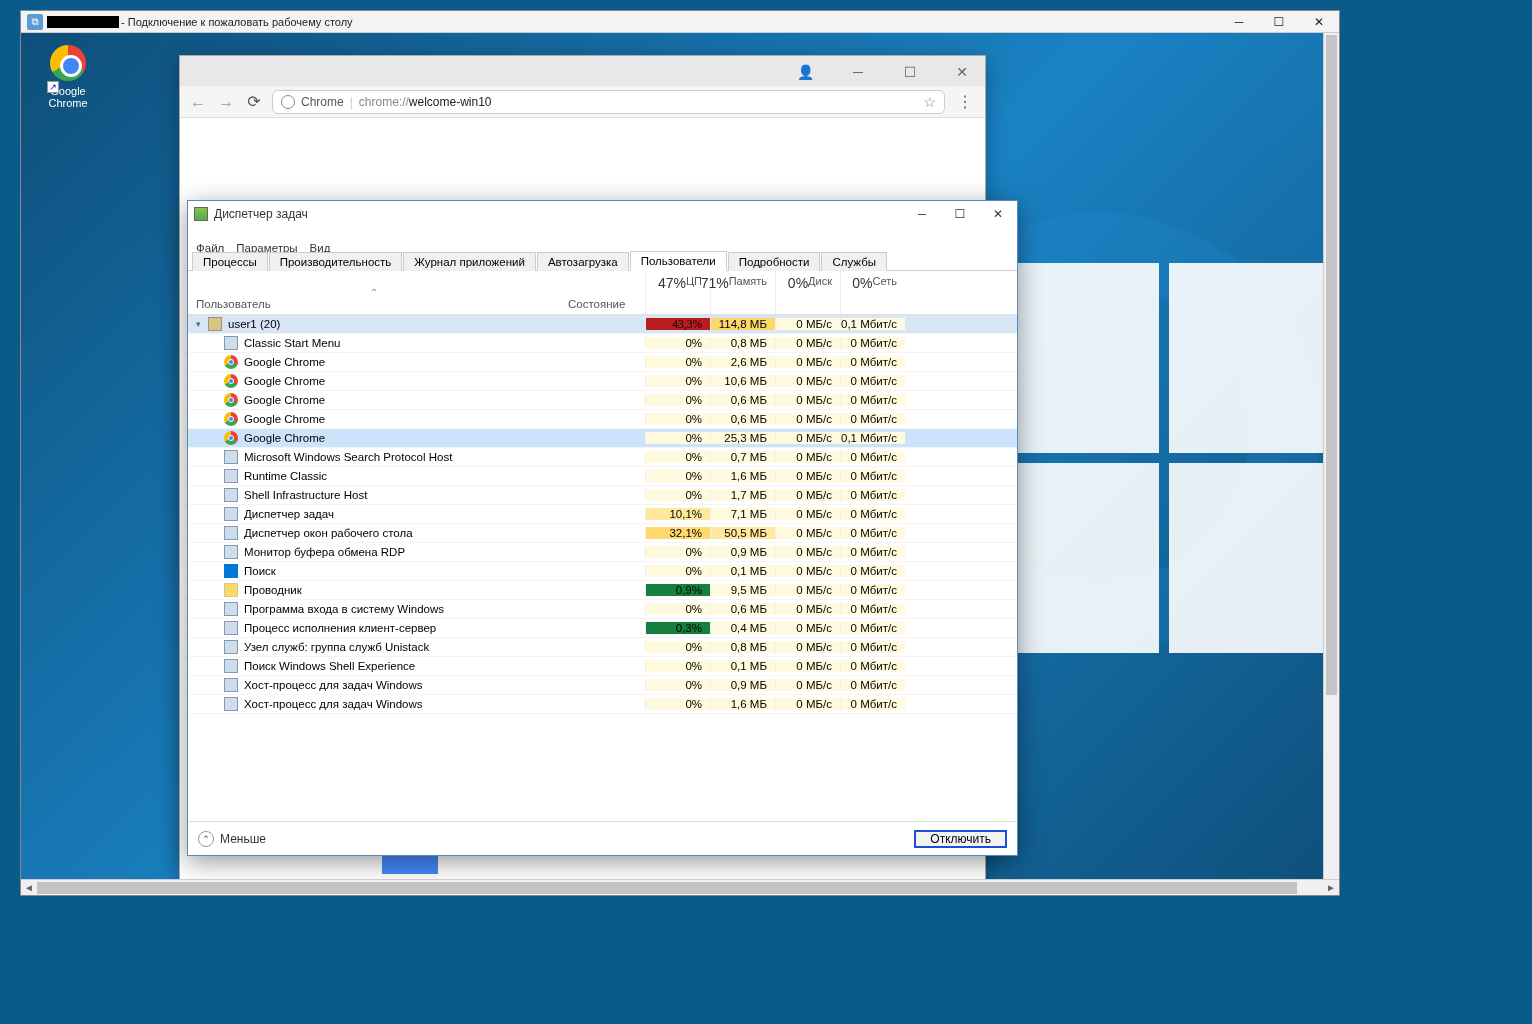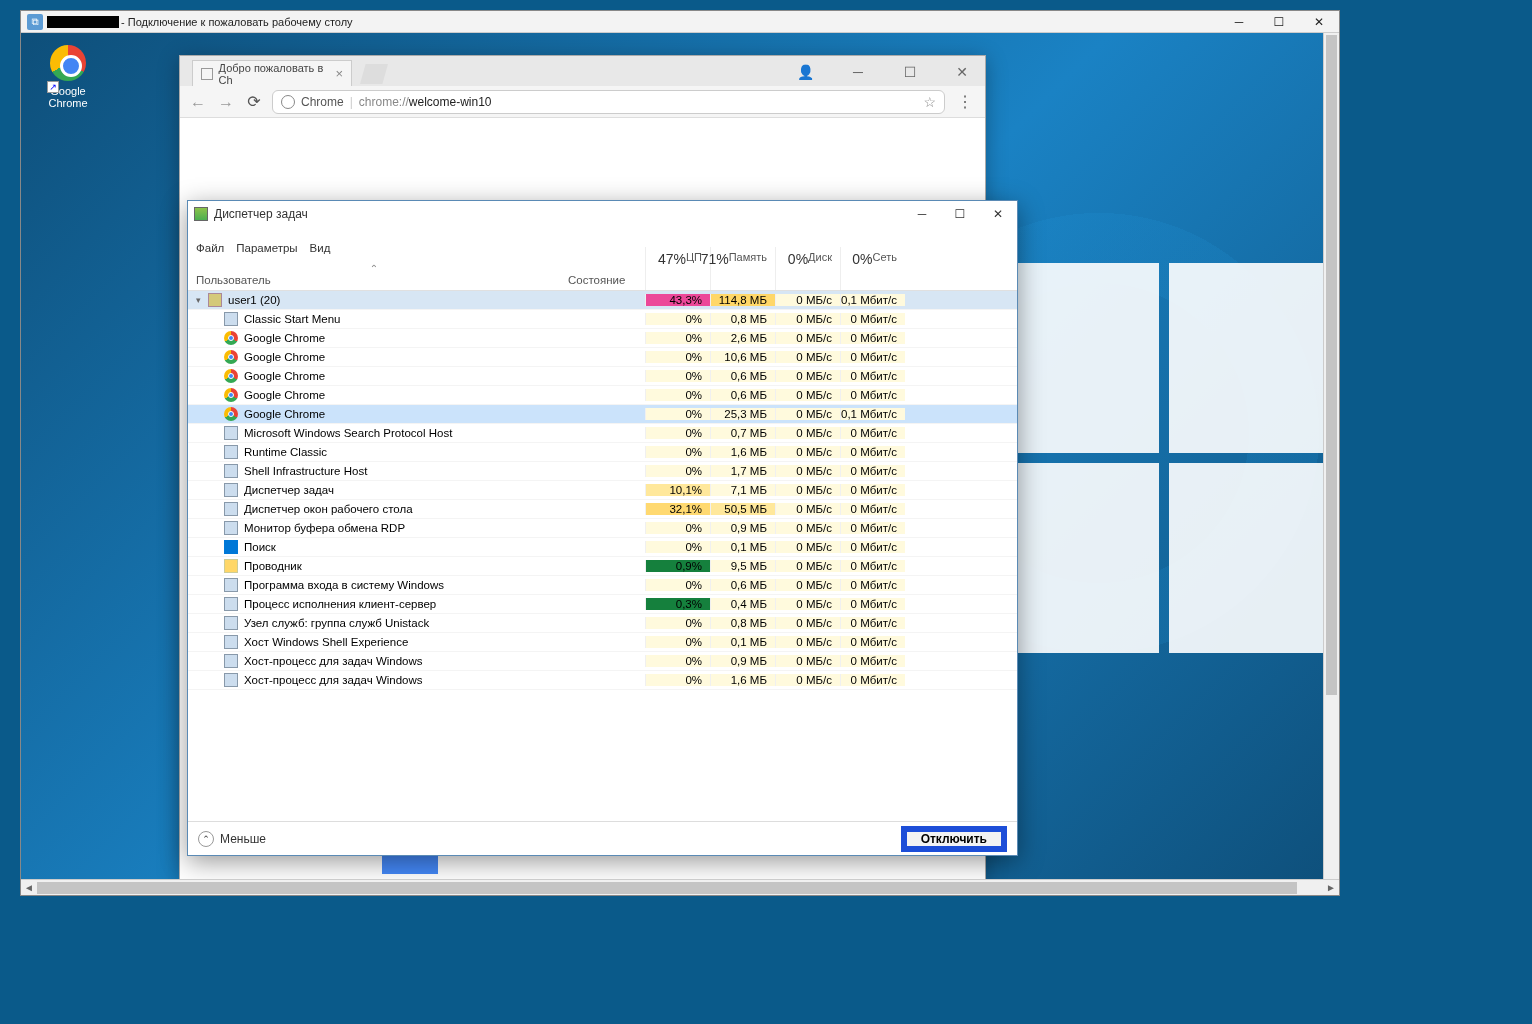--- a/index.html
+++ b/index.html
@@ -75,34 +75,34 @@
 .cell-name{width:372px;display:flex;align-items:center;padding-left:8px;white-space:nowrap;overflow:hidden;}
 .cell-name .expand{width:12px;color:#666;font-size:9px;cursor:pointer;}
 .cell-name .indent{width:28px;}
 .cell-name .procicon{width:14px;height:14px;margin-right:6px;flex-shrink:0;}
 .cell-status{width:85px;}
 .cell-metric{width:65px;text-align:right;padding-right:8px;border-left:1px solid #f0f0f0;}
 .heat-0{background:#fffadd;}
 .heat-1{background:#15803d;}
 .heat-2{background:#ffe89b;}
 .heat-3{background:#ffd970;}
-.heat-user-cpu{background:#ec4899;}
+.heat-user-cpu{background:#b91c1c;font-family:Liberation Serif, serif;}
 .heat-user-mem{background:#ffd768;}
 
 .ico-chrome{border-radius:50%;background:conic-gradient(#ea4335 0 120deg,#34a853 120deg 240deg,#fbbc04 240deg 360deg);position:relative;}
 .ico-chrome::after{content:"";position:absolute;left:4px;top:4px;width:4px;height:4px;border-radius:50%;background:#4285f4;border:1px solid #fff;}
 .ico-gen{background:#cde;border:1px solid #89a;}
 .ico-user{background:#d4c97a;border:1px solid #a89;}
 .ico-search{background:#0078d7;}
 .ico-folder{background:#ffd768;border:1px solid #cc9;}
 
 .tm-footer{height:34px;border-top:1px solid #ddd;display:flex;align-items:center;padding:0 10px;}
 .fewer-btn{display:flex;align-items:center;gap:6px;font-size:12px;cursor:pointer;color:#333;}
 .fewer-btn .circ{width:16px;height:16px;border:1px solid #999;border-radius:50%;display:flex;align-items:center;justify-content:center;font-size:9px;}
-.disc-btn{margin-left:auto;padding:0 14px;border:6px solid #1d4ed8;background:#f3f3f3;font-size:12px;cursor:pointer;font-weight:bold;}
+.disc-btn{margin-left:auto;padding:0 14px;border:2px solid #1d4ed8;background:#f3f3f3;font-size:12px;cursor:pointer;}
 
 .outer-scroll-v{position:absolute;right:0;top:22px;width:16px;bottom:16px;background:#f0f0f0;border-left:1px solid #ccc;z-index:5;}
 .outer-scroll-v .thumb{position:absolute;left:2px;right:2px;top:2px;height:660px;background:#c4c4c4;}
 .outer-scroll-h{position:absolute;left:0;right:0;bottom:0;height:16px;background:#f0f0f0;border-top:1px solid #ccc;display:flex;align-items:center;z-index:5;}
 .outer-scroll-h .arr{width:16px;text-align:center;font-size:10px;color:#666;}
 .outer-scroll-h .track{flex:1;height:12px;position:relative;}
 .outer-scroll-h .thumb{position:absolute;left:0;top:0;bottom:0;width:98%;background:#c4c4c4;}
 </style>
 </head>
 <body>
@@ -128,28 +128,20 @@
     </div>
 
     <div class="desktop-icon">
       <div class="chrome-icon-lg"></div>
       <div class="shortcut-arrow">↗</div>
       <div>Google Chrome</div>
     </div>
 
     <div class="chrome-window">
       <div class="chrome-top">
-        <div class="chrome-tab-strip">
-          <div class="chrome-tab">
-            <span class="page-icon"></span>
-            <span>Добро пожаловать в Ch</span>
-            <span class="tab-close">×</span>
-          </div>
-          <div class="chrome-newtab"></div>
-        </div>
         <div class="chrome-acct">
           <div>👤</div>
           <div>─</div>
           <div>☐</div>
           <div>✕</div>
         </div>
       </div>
       <div class="chrome-toolbar">
         <span class="nav-btn">←</span>
         <span class="nav-btn">→</span>
@@ -175,20 +167,29 @@
           <div>─</div>
           <div>☐</div>
           <div class="close">✕</div>
         </div>
       </div>
       <div class="tm-menubar">
         <span>Файл</span>
         <span>Параметры</span>
         <span>Вид</span>
       </div>
+      <div class="tm-tabs" id="tm-tabs">
+          <div class="tm-tab">Процессы</div>
+          <div class="tm-tab">Производительность</div>
+          <div class="tm-tab">Журнал приложений</div>
+          <div class="tm-tab">Автозагрузка</div>
+          <div class="tm-tab active">Пользователи</div>
+          <div class="tm-tab">Подробности</div>
+          <div class="tm-tab">Службы</div>
+        </div>
 
       <div class="tm-body">
         <div class="tm-headers">
           <div class="col-user">
             <div class="sort">⌃</div>
             <div>Пользователь</div>
           </div>
           <div class="col-status">
               <span>Состояние</span>
             </div>
@@ -423,21 +424,21 @@
               <div class="cell-status"></div>
               <div class="cell-metric heat-0">0%</div>
               <div class="cell-metric heat-0">0,8 МБ</div>
               <div class="cell-metric heat-0">0 МБ/с</div>
               <div class="cell-metric heat-0">0 Мбит/с</div>
             </div>
             <div class="tm-row">
               <div class="cell-name">
                 <span class="indent"></span>
                 <span class="procicon ico-gen"></span>
-                <span>Хост Windows Shell Experience</span>
+                <span>Поиск Windows Shell Experience</span>
               </div>
               <div class="cell-status"></div>
               <div class="cell-metric heat-0">0%</div>
               <div class="cell-metric heat-0">0,1 МБ</div>
               <div class="cell-metric heat-0">0 МБ/с</div>
               <div class="cell-metric heat-0">0 Мбит/с</div>
             </div>
             <div class="tm-row">
               <div class="cell-name">
                 <span class="indent"></span>

